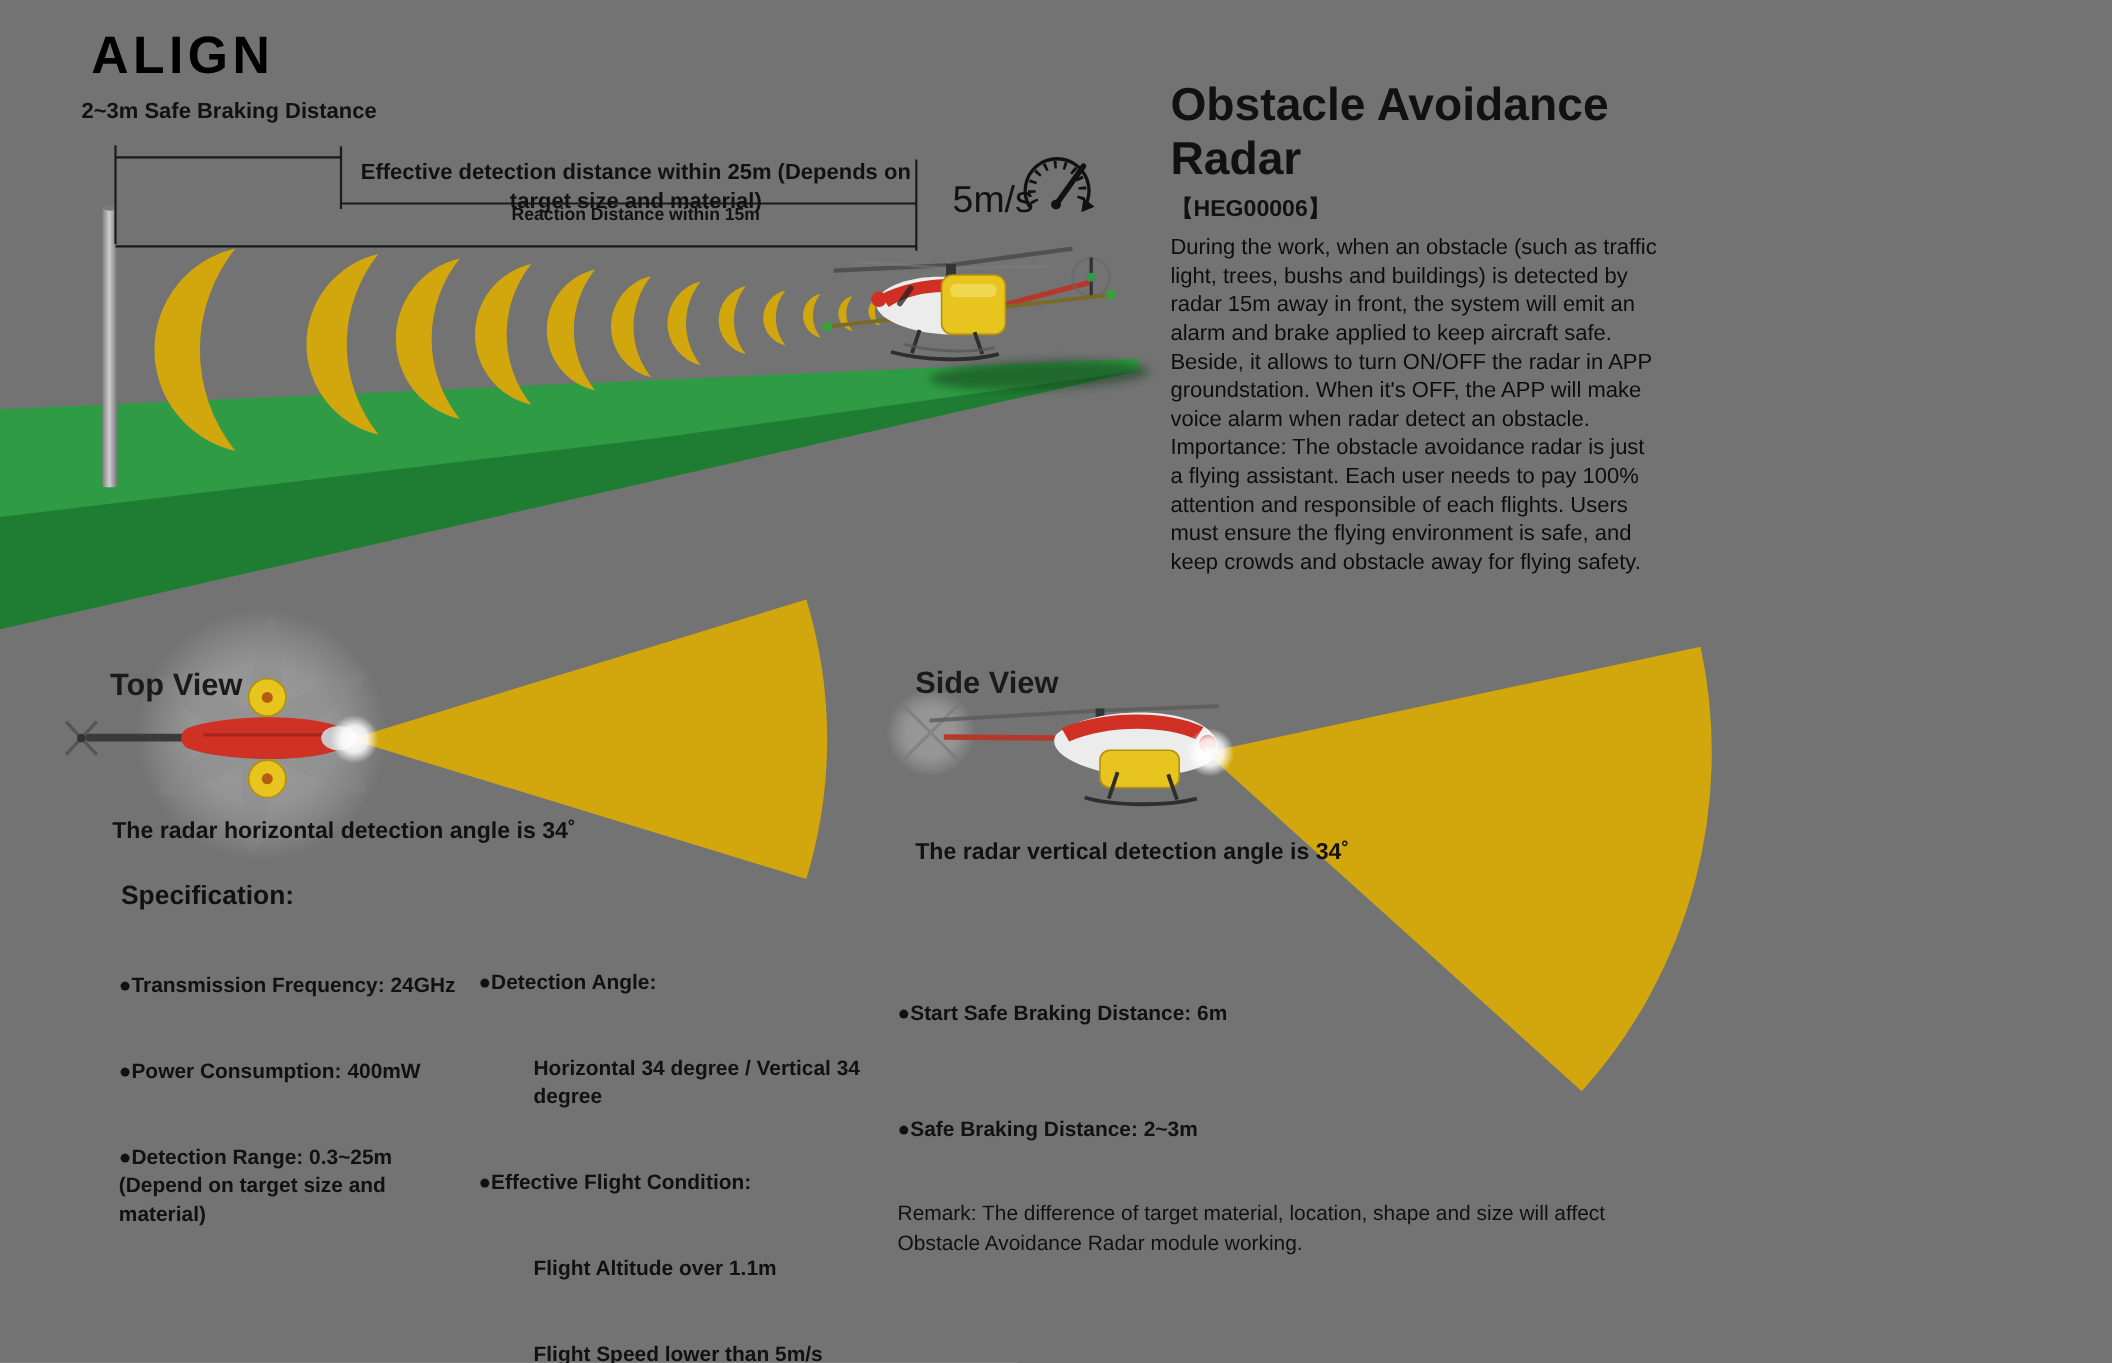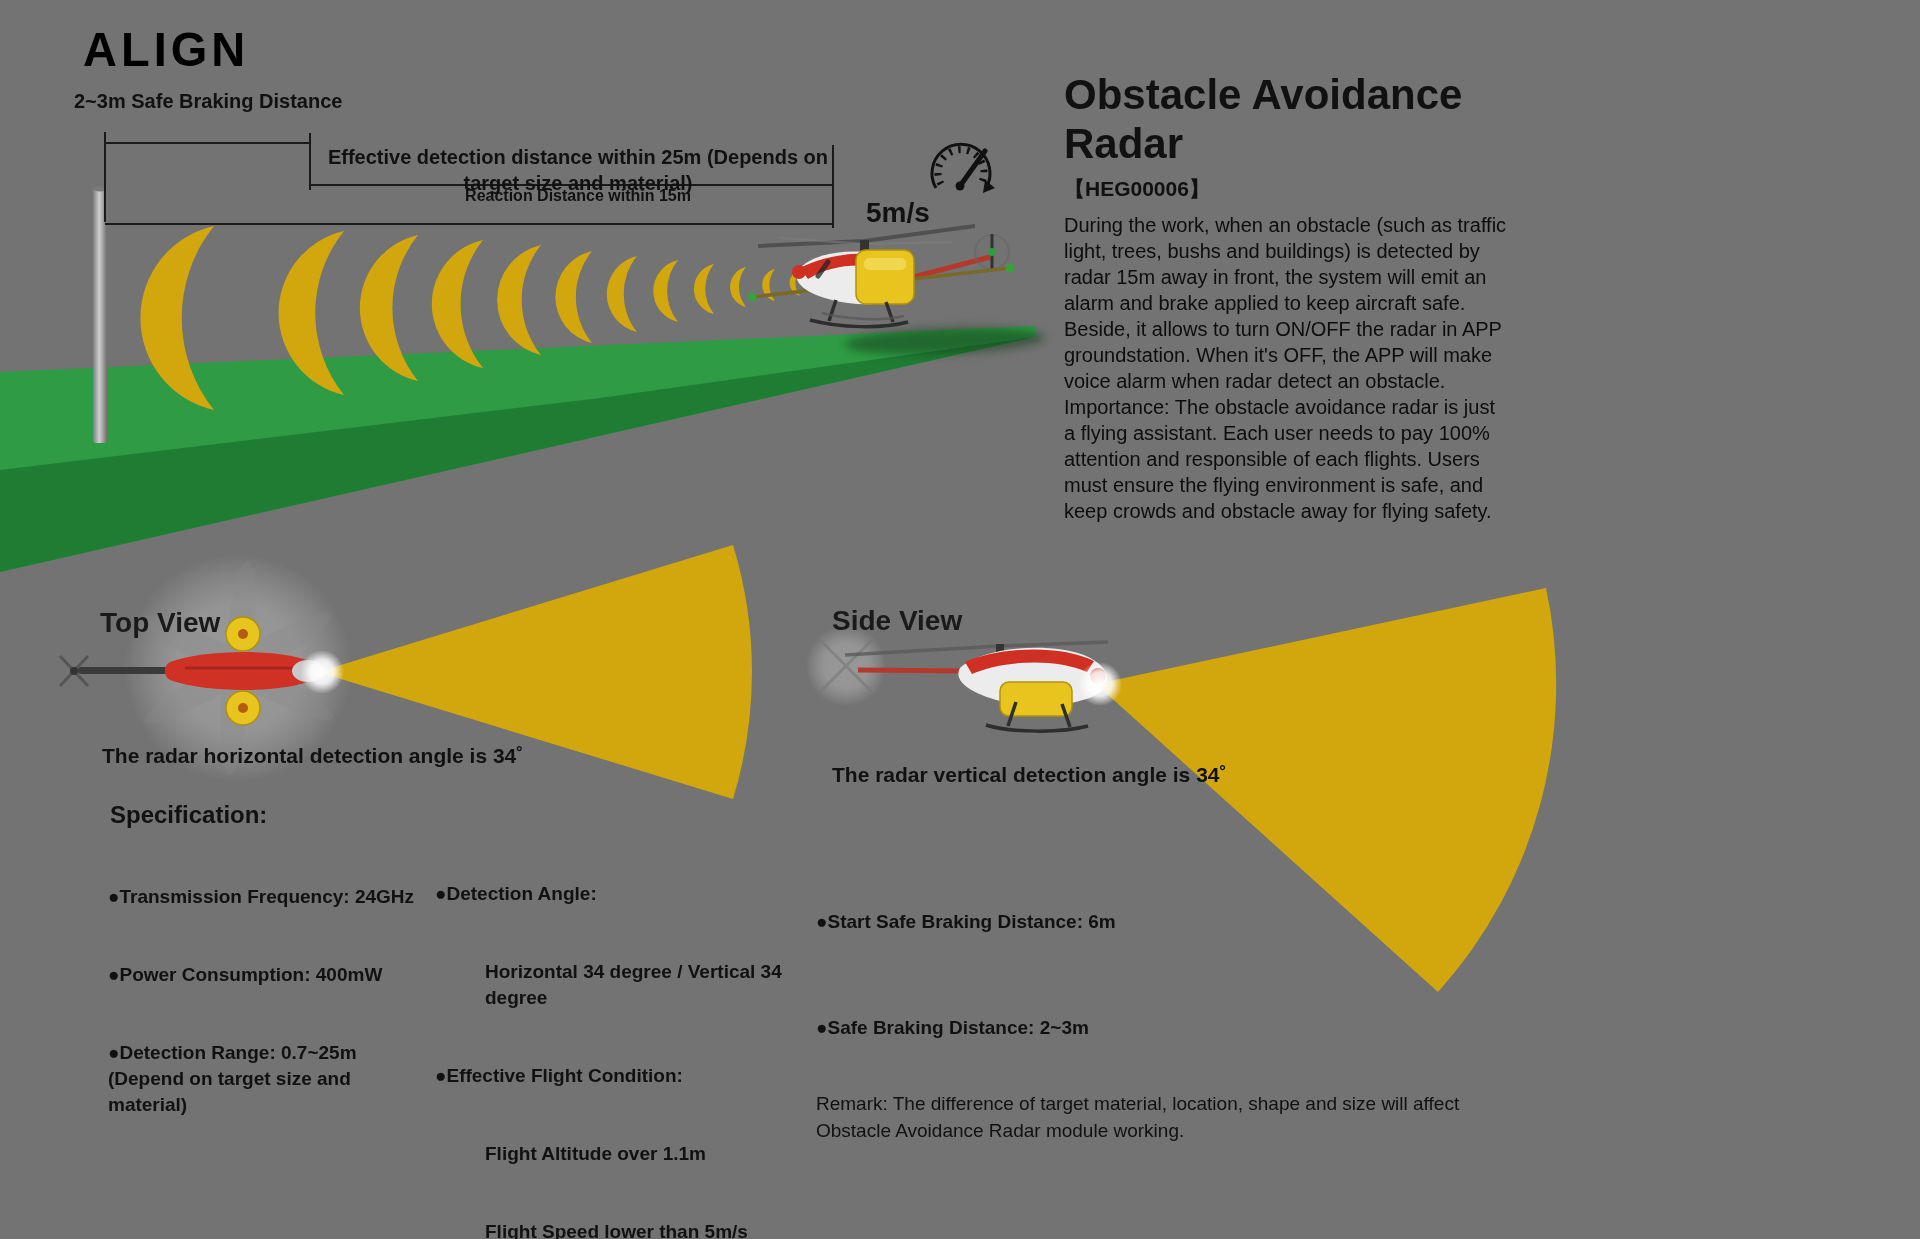--- a/index.html
+++ b/index.html
@@ -6,21 +6,21 @@
   html,body { background:#ffffff; }
   body { font-family:"Liberation Sans", sans-serif; color:#111; }
   .page { position:relative; width:1920px; height:1239px; background:#737373; overflow:hidden; }
   .layer { position:absolute; left:0; top:0; width:1920px; height:1239px; }
   .txt { position:absolute; white-space:pre-wrap; }
 
   .logo { left:83px; top:22px; font-size:47px; font-weight:bold; letter-spacing:4px; transform:scaleY(1.02); color:#000; }
   .safe-braking { left:74px; top:90px; font-size:20px; font-weight:bold; }
   .effective { left:318px; top:125px; width:520px; text-align:center; font-size:20px; font-weight:bold; line-height:1.3;margin-top:19px; }
   .reaction { left:318px; top:187px; width:520px; text-align:center; font-size:16px; font-weight:bold; }
-  .speed { left:866px; top:163px; font-size:28px; font-weight:bold;margin-top:34px; }
+  .speed { left:866px; top:163px; font-size:34px; font-weight:normal; }
 
   .title { left:1064px; top:70px; width:480px; font-size:42px; font-weight:bold; line-height:1.17; }
   .model { left:1064px; top:175px; font-size:21px; font-weight:bold; }
   .body-text { left:1064px; top:212px; width:444px; font-size:20px; line-height:1.3; color:#0d0d0d; }
 
   .view-label { font-size:28px; font-weight:bold; color:#1a1a1a; }
   .top-view-label { left:100px; top:607px; }
   .side-view-label { left:832px; top:605px; }
   .caption { font-size:21px; font-weight:bold; }
   .top-caption { left:102px; top:744px; }
@@ -181,21 +181,21 @@
   <div class="txt view-label top-view-label">Top View</div>
   <div class="txt caption top-caption">The radar horizontal detection angle is 34˚</div>
   <div class="txt view-label side-view-label">Side View</div>
   <div class="txt caption side-caption">The radar vertical detection angle is 34˚</div>
 
   <div class="txt spec-heading">Specification:</div>
 
   <div class="txt spec-left">
     <div class="item">●Transmission Frequency: 24GHz</div>
     <div class="item">●Power Consumption: 400mW</div>
-    <div class="item">●Detection Range: 0.7~25m (Depend on target size and material)</div>
+    <div class="item">●Detection Range: 0.3~25m (Depend on target size and material)</div>
   </div>
 
   <div class="txt spec-mid">
     <div>●Detection Angle:</div>
     <div class="sub">Horizontal 34 degree / Vertical 34 degree</div>
     <div>●Effective Flight Condition:</div>
     <div class="sub">Flight Altitude over 1.1m</div>
     <div class="sub">Flight Speed lower than 5m/s</div>
   </div>
 

